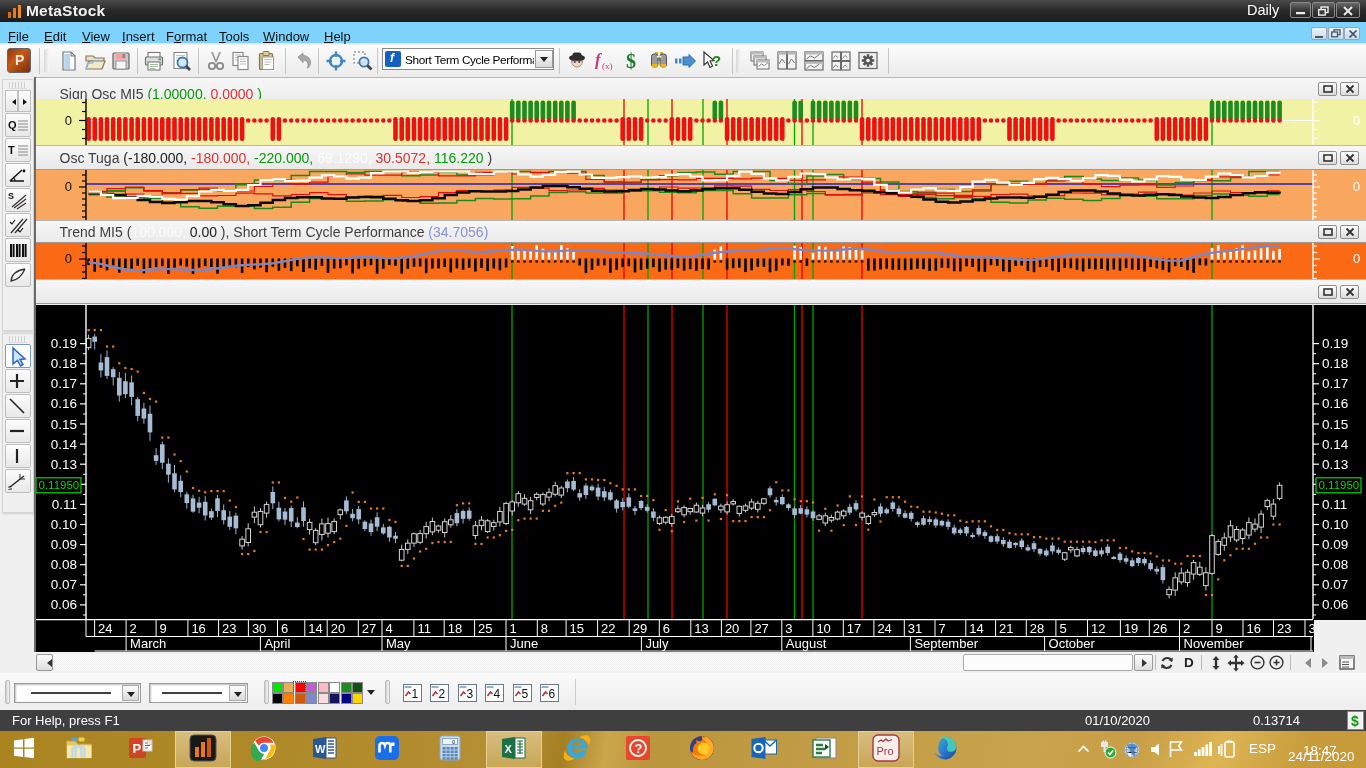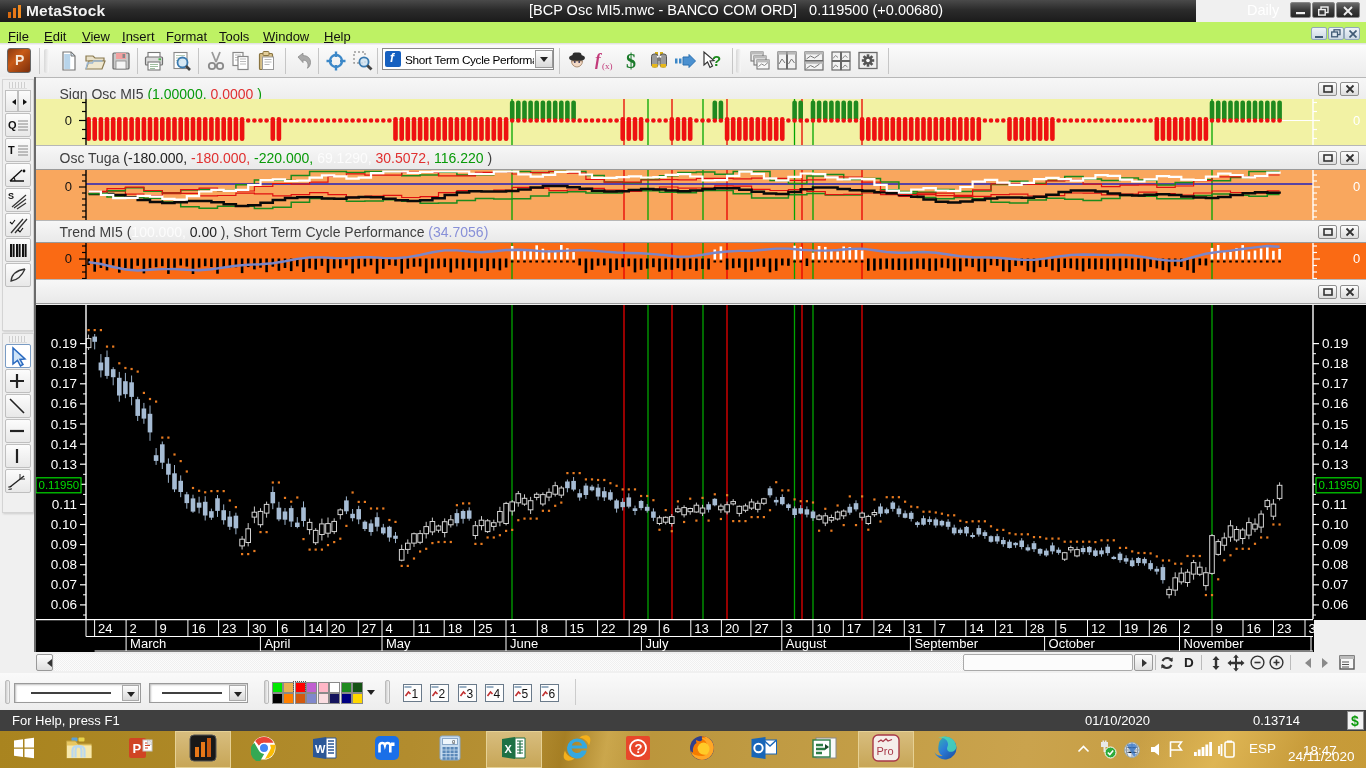--- a/index.html
+++ b/index.html
@@ -1,17 +1,17 @@
 <!DOCTYPE html>
 <html><head><meta charset="utf-8"><title>ms</title><style>
 *{margin:0;padding:0;box-sizing:border-box}
 html,body{width:1366px;height:768px;overflow:hidden;font-family:"Liberation Sans",sans-serif;background:#f0f0f0}
 .abs{position:absolute}
-#titlebar{position:absolute;left:0;top:0;width:1196px;height:22px;background:linear-gradient(#4a4a4a,#2b2b2b 45%,#1b1b1b);color:#fff}
-#menubar{position:absolute;left:0;top:22px;width:1366px;height:22px;background:#bef264;border-bottom:1px solid #e3e3e3}
+#titlebar{position:absolute;left:0;top:0;width:1366px;height:22px;background:linear-gradient(#4a4a4a,#2b2b2b 45%,#1b1b1b);color:#fff}
+#menubar{position:absolute;left:0;top:22px;width:1366px;height:22px;background:#7dd3fc;border-bottom:1px solid #e3e3e3}
 #menubar span{display:inline-block;font-size:13px;color:#111;margin-top:4px}
 #toolbar{position:absolute;left:0;top:45px;width:1366px;height:32px;background:linear-gradient(#fbfbfb,#ececec)}
 .tsep{position:absolute;top:3px;width:1px;height:26px;background:#c6c6c6}
 .tbtn{position:absolute;top:2px}
 #sidebar{position:absolute;left:0;top:77px;width:36px;height:576px;background:#f0f0f0}
 .pal{position:absolute;left:2px;width:32px;background:#f0f0f0;border:1px solid #d4d4d4;box-shadow:1px 1px 2px rgba(0,0,0,.15)}
 .palgrip{height:7px;border-bottom:1px solid #ddd;background:repeating-linear-gradient(90deg,#cfcfcf 0 1px,#f2f2f2 1px 3px);margin:2px 6px 1px 6px}
 .pbtn{width:26px;height:24px;margin:1px auto;background:linear-gradient(#fcfcfc,#e8e8e8);border:1px solid #bfbfbf;border-radius:2px;position:relative}
 .phdr{position:absolute;left:36px;width:1330px;background:linear-gradient(#f7f7f7,#e9e9e9);border-top:1px solid #b7b7b7;border-bottom:1px solid #9a9a9a;font-size:14px;color:#3f3f3f;white-space:nowrap}
 .phdr .t{position:absolute;left:23.5px;top:50%;transform:translateY(-50%)}
@@ -27,21 +27,20 @@
 .cArrow{position:absolute;right:1px;top:1px;bottom:1px;width:17px;background:linear-gradient(#fdfdfd,#d9d9d9);border:1px solid #aaa}
 .cArrow:after{content:"";position:absolute;left:4px;top:6px;border:4px solid transparent;border-top:5px solid #222}
 </style></head><body>
 <div id="titlebar">
     <svg class="abs" style="left:7px;top:4px" width="16" height="14" viewBox="0 0 16 14">
       <rect x="1" y="8" width="3" height="6" fill="#d86a10"></rect>
       <rect x="6" y="4" width="3" height="10" fill="#e87818"></rect>
       <rect x="11" y="1" width="3" height="13" fill="#f08a20"></rect>
     </svg>
     <span class="abs" style="left:26px;top:2px;font-size:15.5px;font-weight:bold;color:#f2f2f2;letter-spacing:0.2px">MetaStock</span>
-    <span class="abs" style="left:529px;top:2px;font-size:14.5px;color:#fff">[BCP Osc MI5.mwc - BANCO COM ORD]&nbsp;&nbsp;&nbsp;0.119500 (+0.00680)</span>
     <span class="abs" style="left:1247px;top:2px;font-size:14.5px;color:#fff">Daily</span>
     <div class="abs" style="left:1290px;top:2px;width:21px;height:16px;background:linear-gradient(#6a6a6a,#3a3a3a 50%,#262626);border:1px solid #888;border-radius:2px">
       <svg width="9" height="3" style="position:absolute;left:5px;top:9px">
         <rect width="9" height="2.2" fill="#eee"></rect>
       </svg>
     </div>
     <div class="abs" style="left:1312px;top:2px;width:23px;height:16px;background:linear-gradient(#6a6a6a,#3a3a3a 50%,#262626);border:1px solid #888;border-radius:2px">
       <svg width="11" height="10" style="position:absolute;left:5px;top:3px" viewBox="0 0 11 10">
         <rect x="3" y="1" width="7" height="5.5" fill="none" stroke="#eee" stroke-width="1.4"></rect>
         <rect x="0.7" y="3.6" width="6.5" height="5.5" fill="#3a3a3a" stroke="#eee" stroke-width="1.4"></rect>

